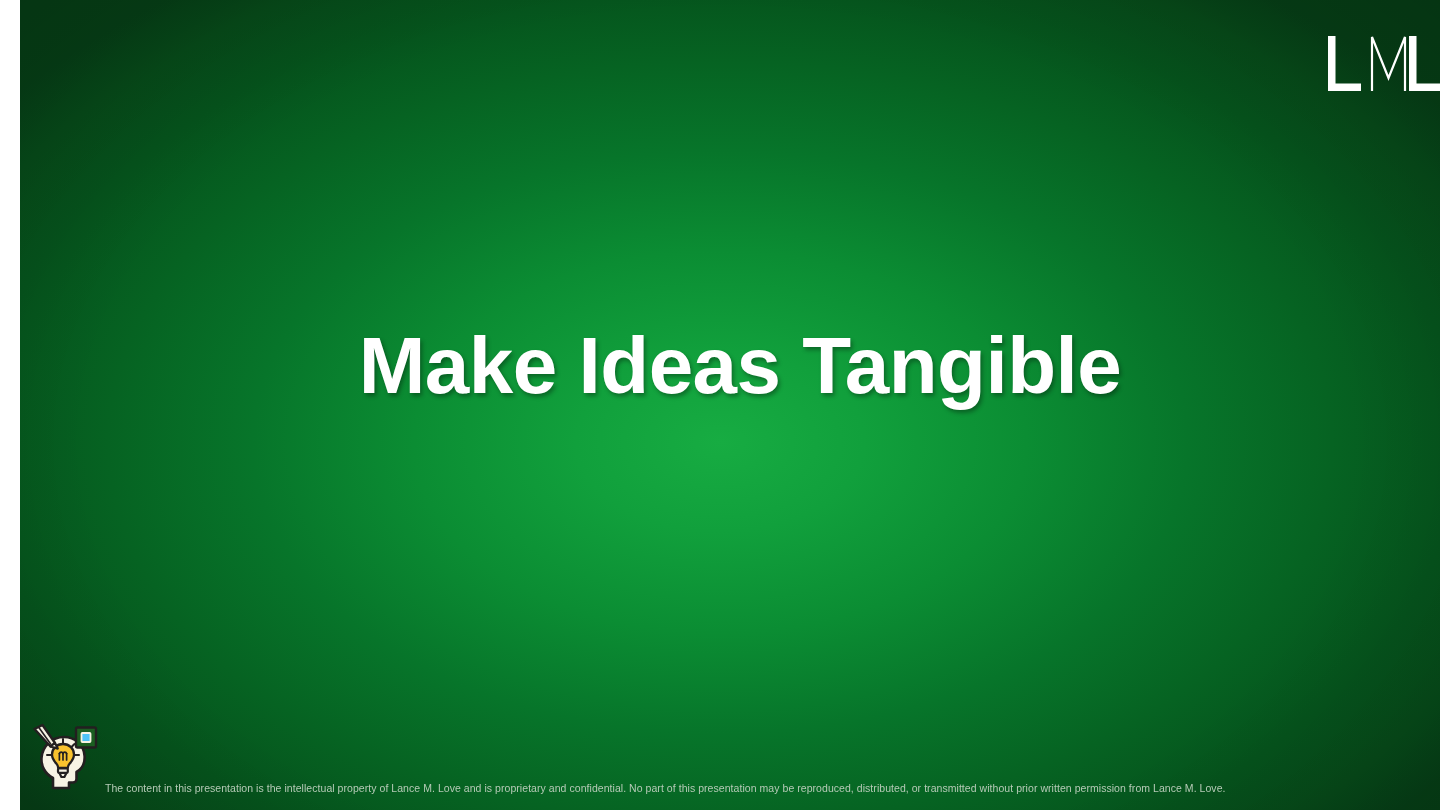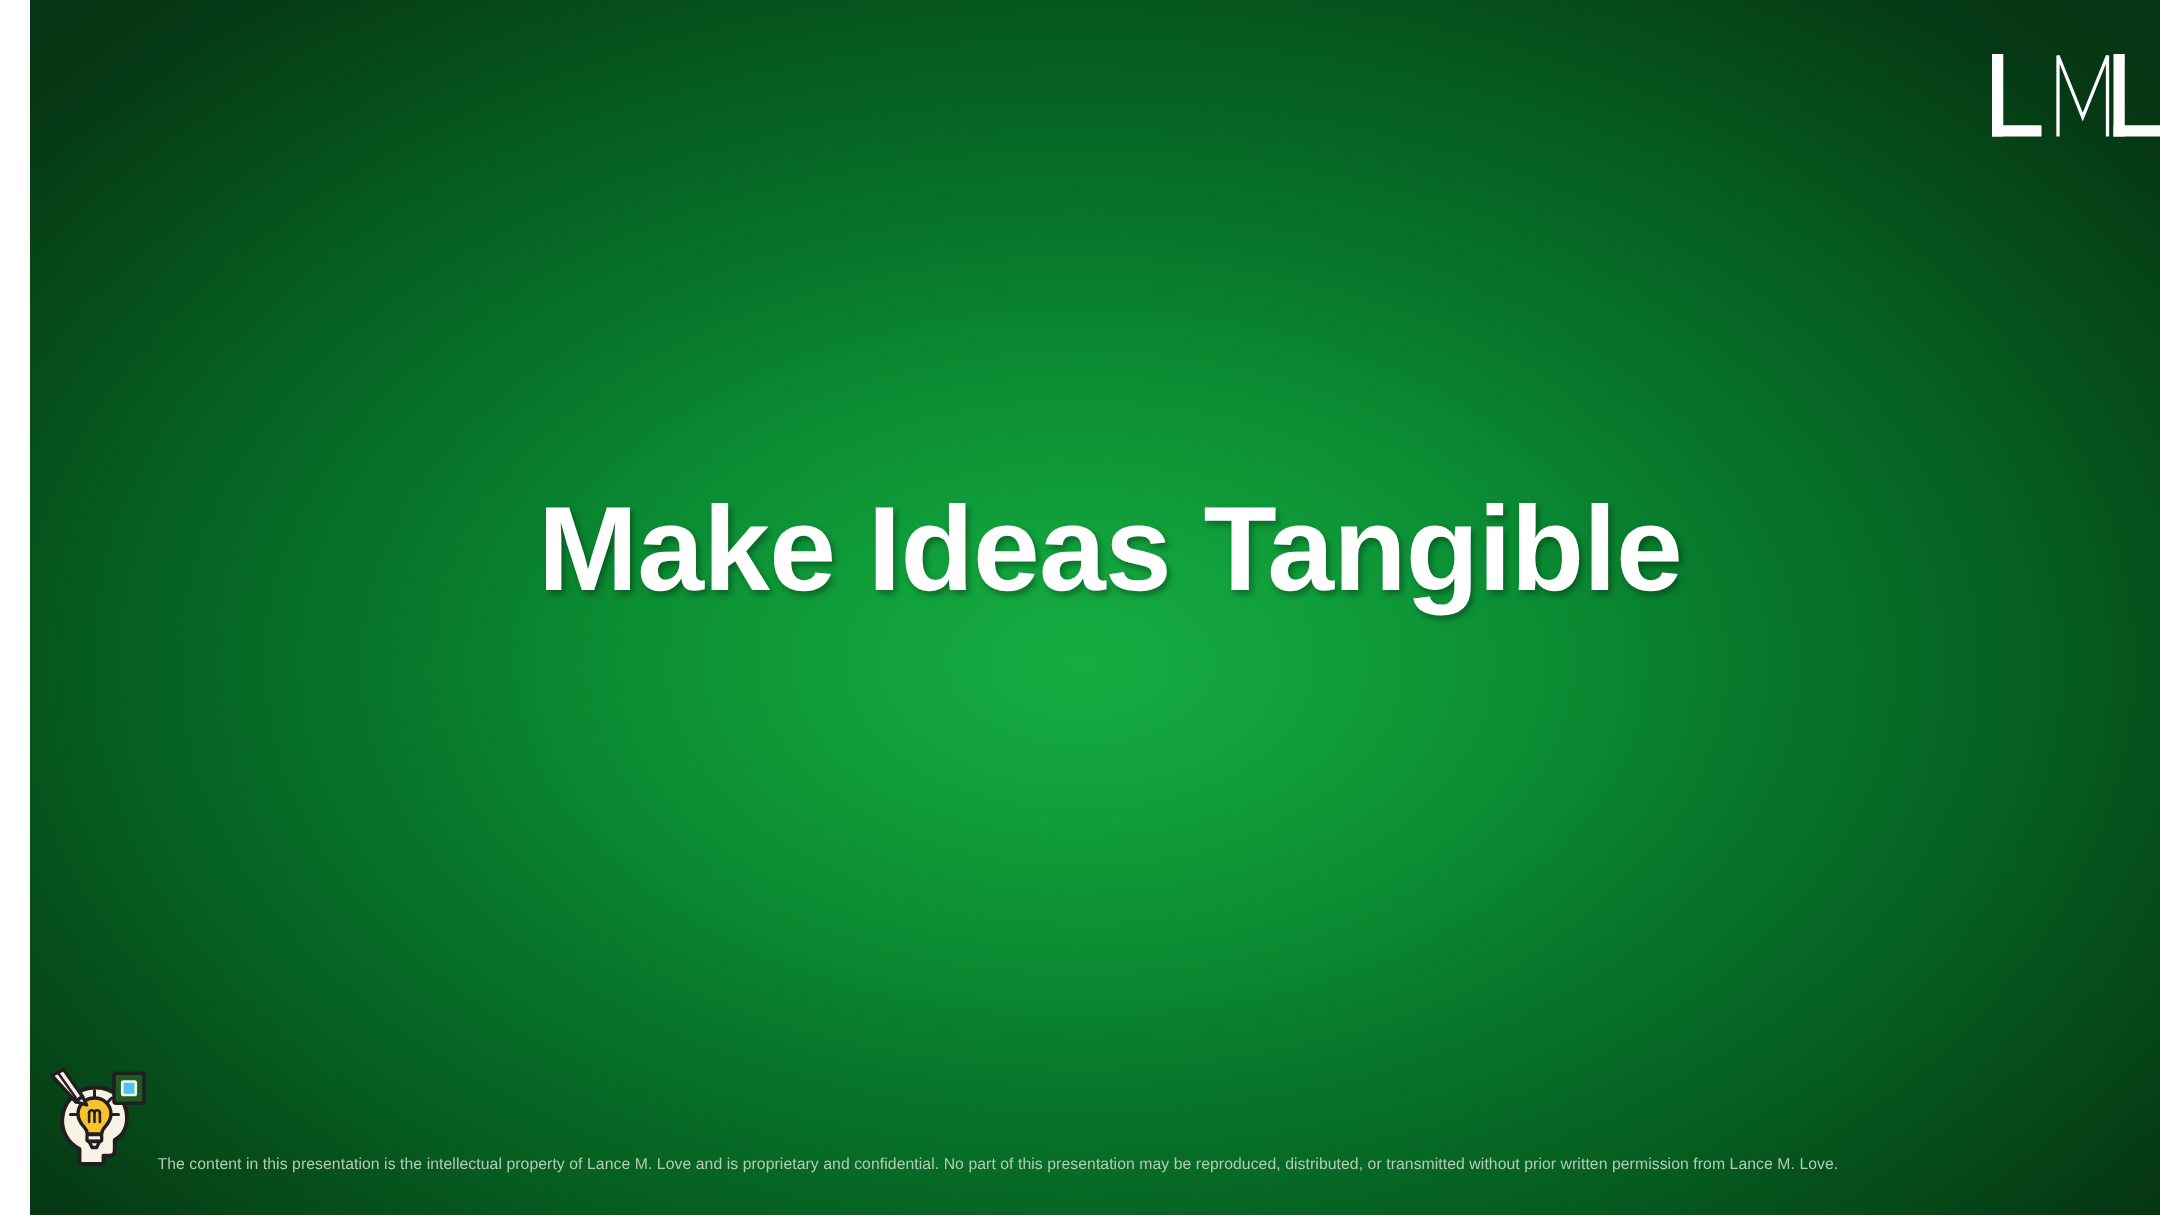--- a/index.html
+++ b/index.html
@@ -59,21 +59,21 @@
     font-size:80px;
     font-weight:bold;
     letter-spacing:-0.5px;
     white-space:nowrap;
     text-shadow:2px 3px 4px rgba(0,0,0,0.33);
   }
 
   
   .footer {
     position:absolute;
-    left:0; bottom:12px;
+    left:0; bottom:0;
     width:1268px;
     height:96px;
   }
   .brand-icon {
     position:absolute;
     left:9px; bottom:18px;
     width:70px; height:70px;
   }
   .brand-icon svg { display:block; width:70px; height:70px; }
 

